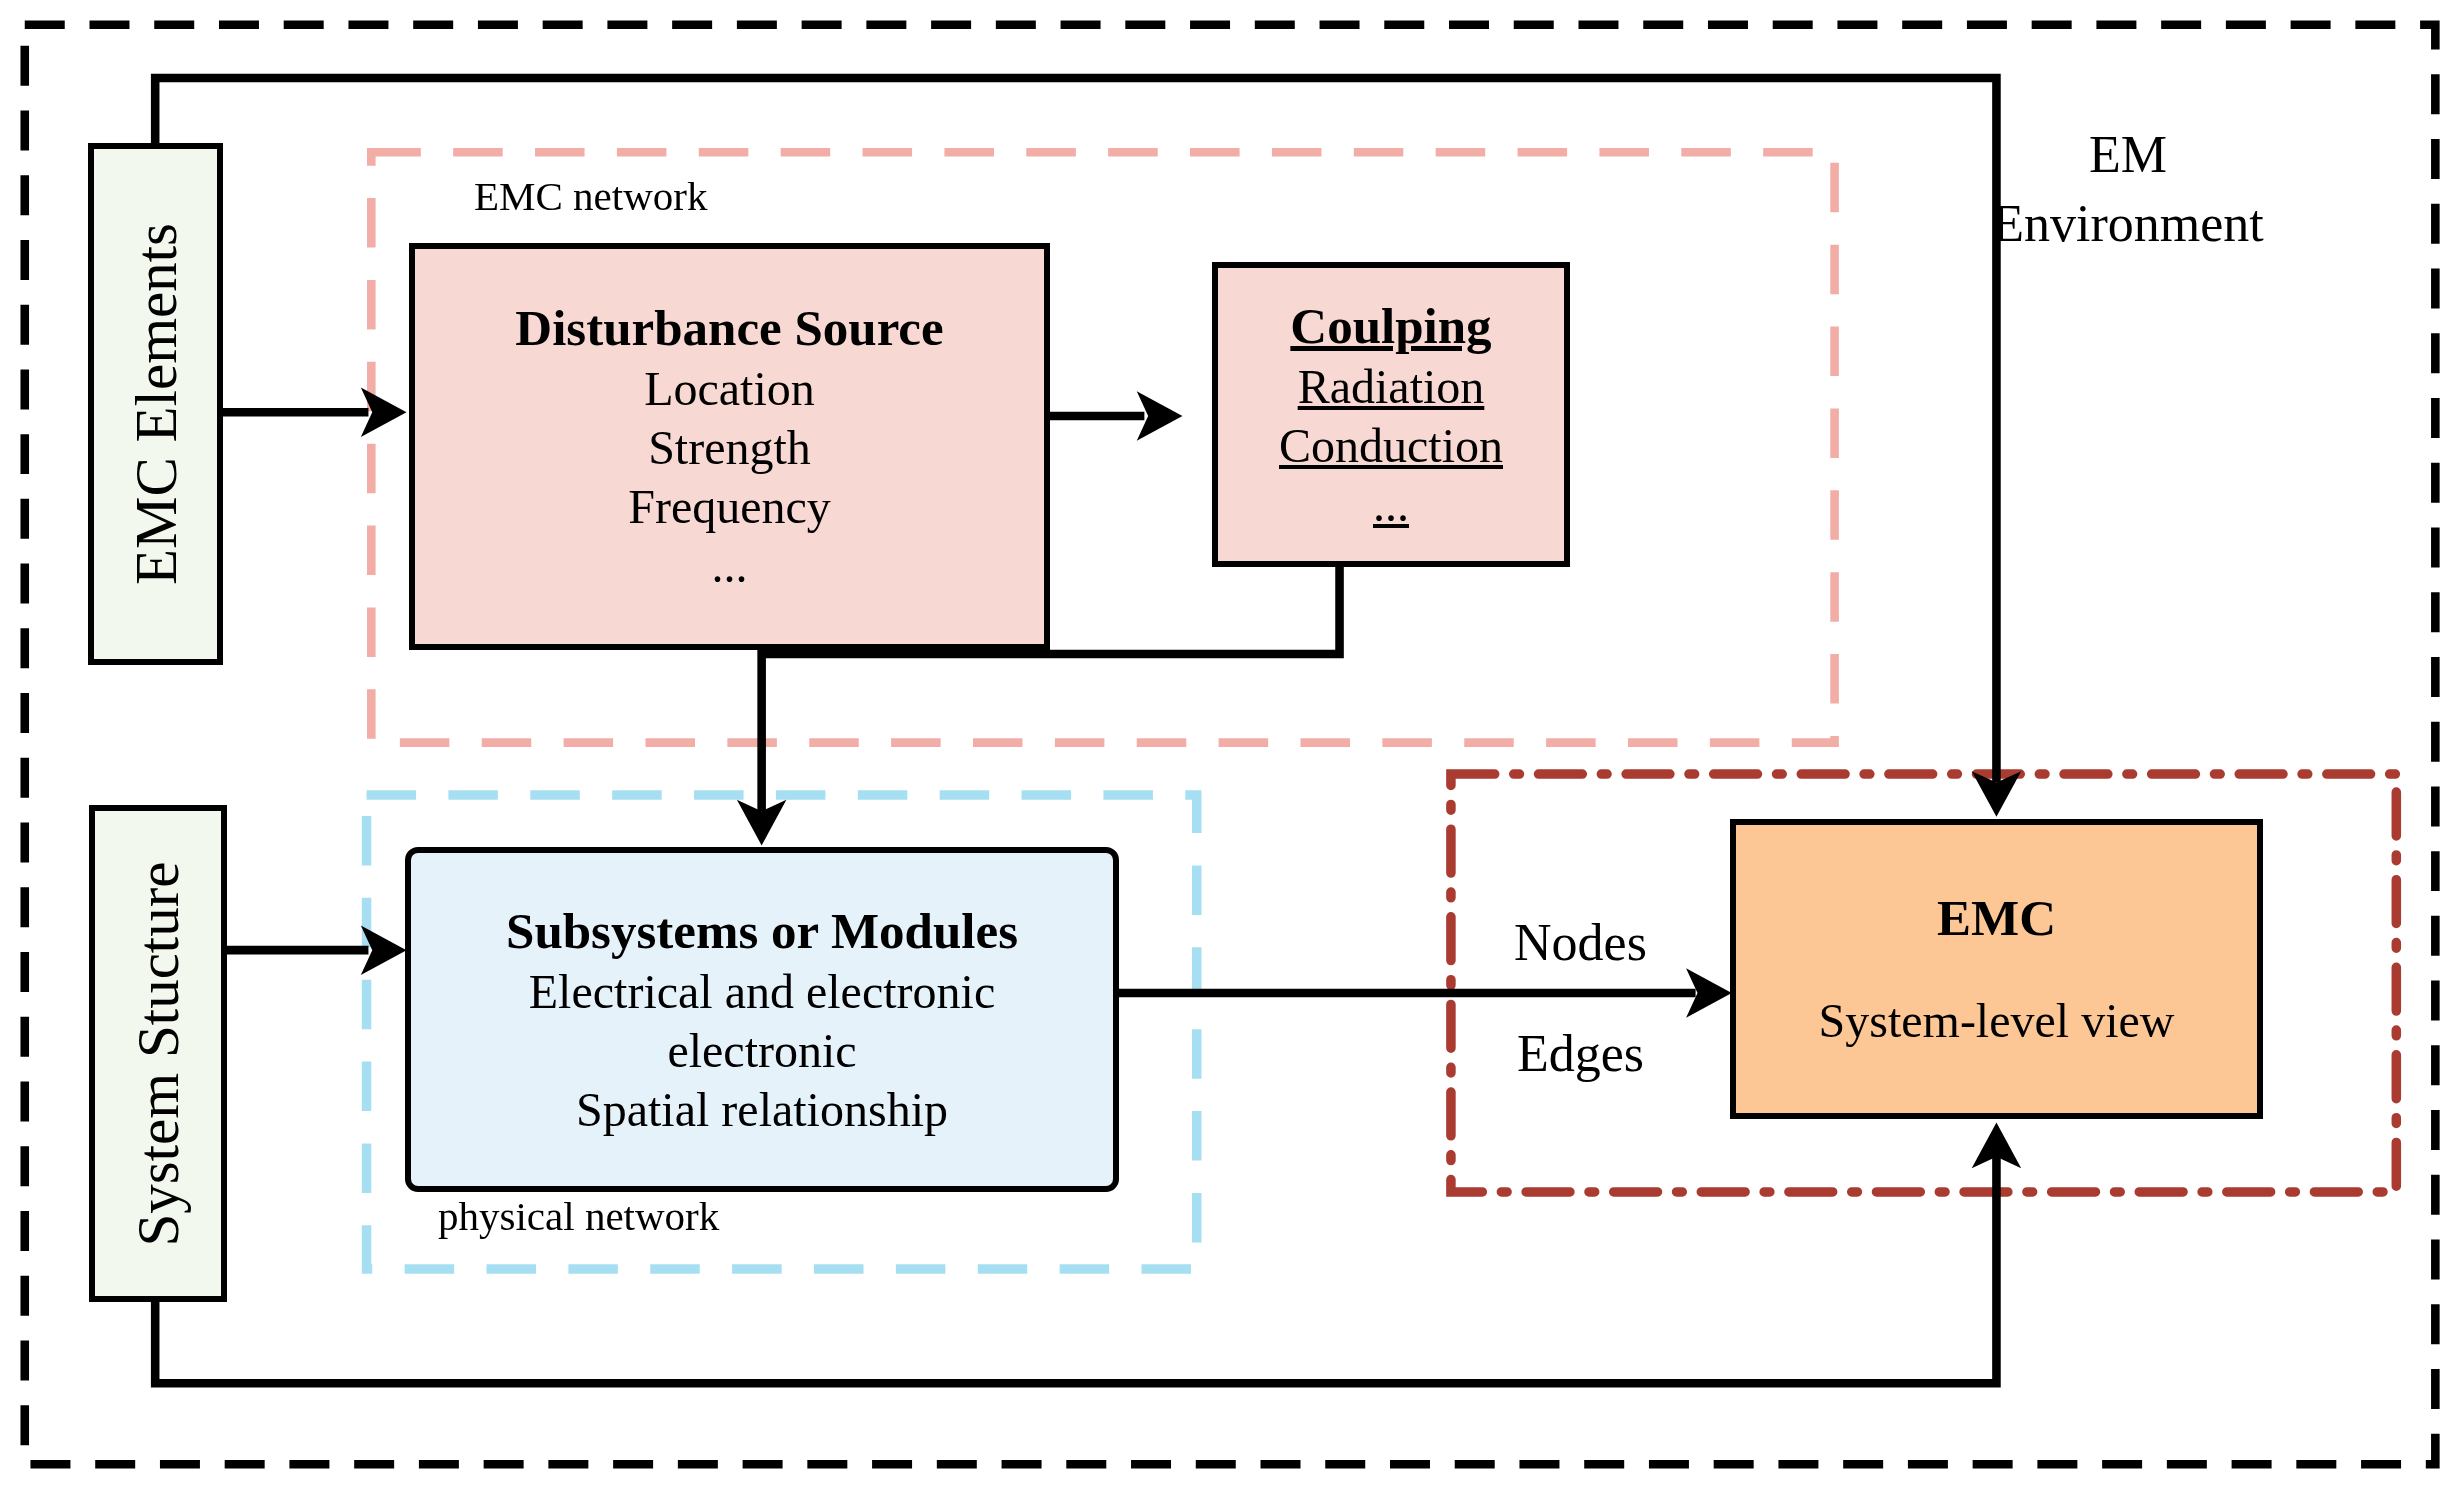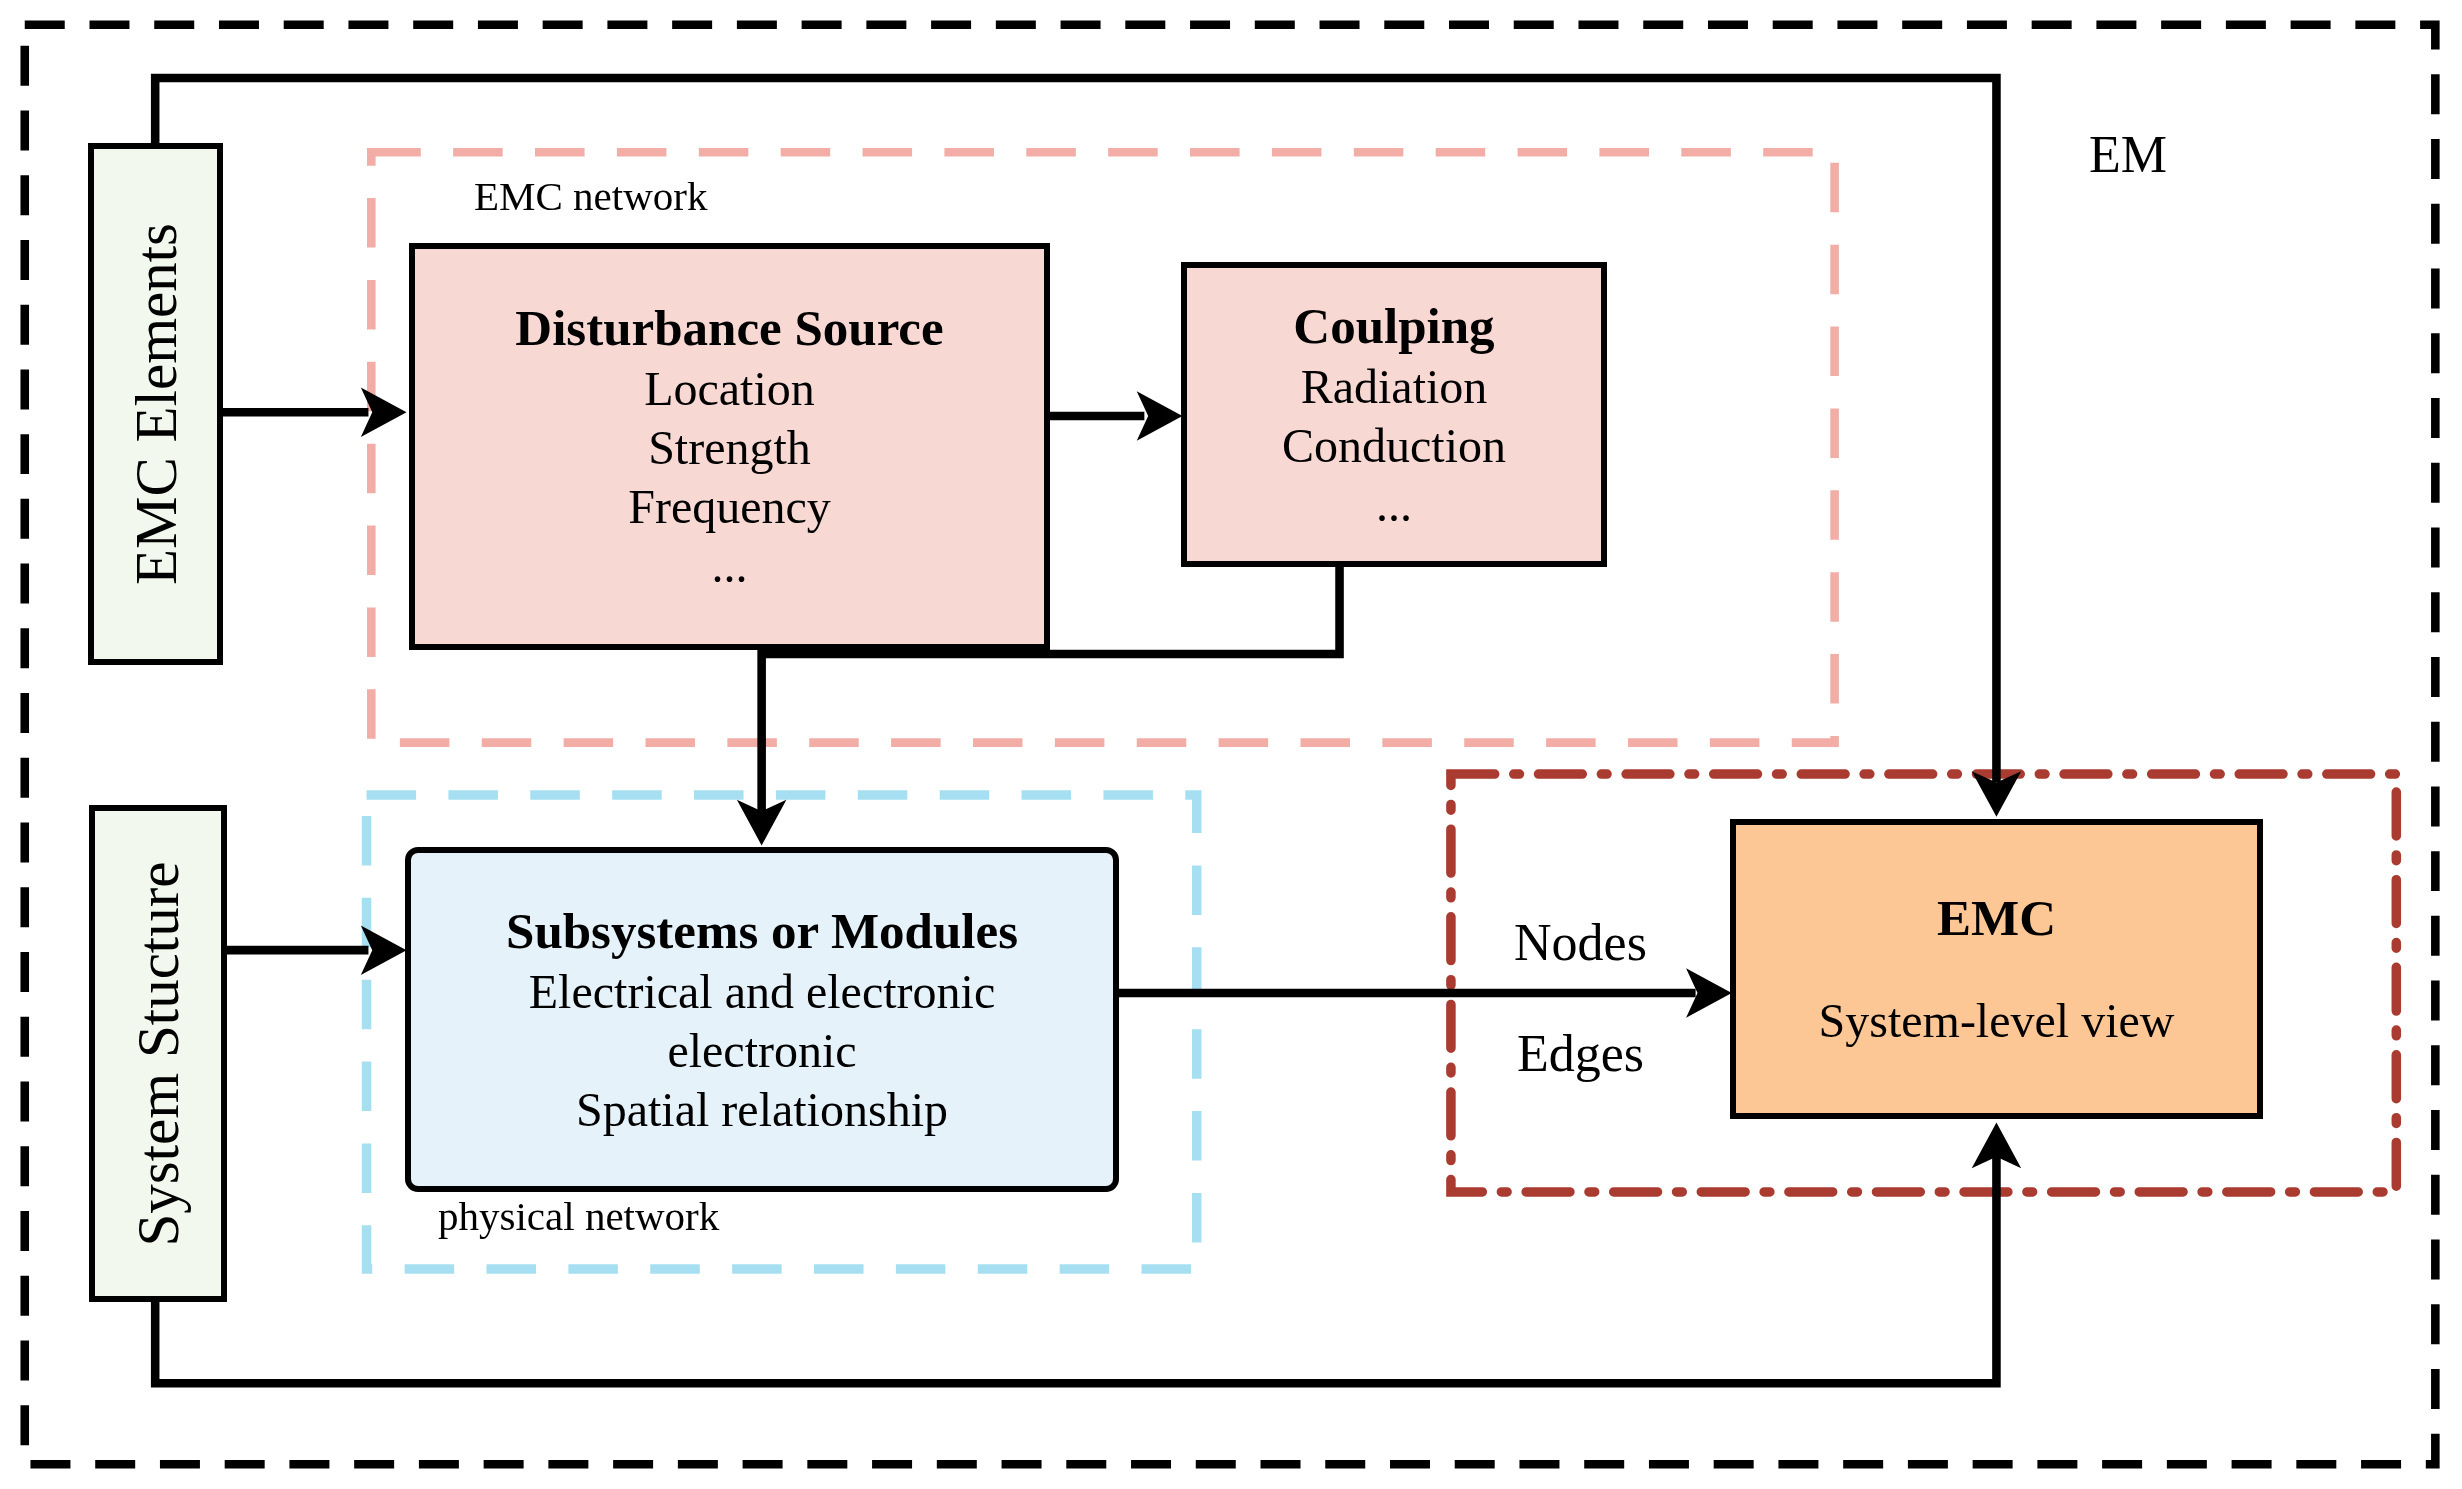--- a/index.html
+++ b/index.html
@@ -26,21 +26,21 @@
   .orangebox{background:var(--orange-fill);}
   .vlabel{position:absolute;box-sizing:border-box;border:6.7px solid #000;background:var(--green-fill);}
   .vlabel span{position:absolute;left:50%;top:50%;transform:translate(-50%,-50%) rotate(-90deg);
                white-space:nowrap;font-size:59px;}
   .floatlabel{position:absolute;font-size:41px;line-height:57px;white-space:nowrap;}
   .centerlabel{position:absolute;font-size:52px;line-height:69px;text-align:center;white-space:nowrap;}
   .spacer{height:42px;}
   #emc-elements{left:88px;top:143px;width:135px;height:522px;}
   #system-structure{left:89px;top:805px;width:138px;height:497px;}
   #disturbance{left:409px;top:243px;width:641px;height:407px;}
-  #coupling{left:1181px;top:262px;width:426px;height:305px;}
+  #coupling{left:1212px;top:262px;width:358px;height:305px;text-decoration:underline;}
   #subsystems{left:405px;top:847px;width:714px;height:345px;border-radius:13px;}
   #subsystems .line{max-width:667px;white-space:normal;}
   #emc-model{left:1730px;top:819px;width:533px;height:300px;}
   #emc-network-label{left:474px;top:168px;}
   #physical-network-label{left:438px;top:1188px;}
   #em-env-label{left:1985px;top:120px;width:286px;}
   #nodes-label{left:1471px;top:908px;width:219px;text-align:center;}
   #edges-label{left:1471px;top:1019px;width:219px;text-align:center;}
 </style>
 </head>
@@ -107,16 +107,17 @@
   <div class="centerlabel" id="edges-label">Edges</div>
 
   <div class="node orangebox" id="emc-model">
     <div class="title">EMC</div>
     <div class="spacer"></div>
     <div class="line">System-level view</div>
   </div>
 
   <div class="centerlabel" id="em-env-label">
     <div>EM</div>
+    <div>Environment</div>
   </div>
 
 </div>
 
 
 </body></html>

